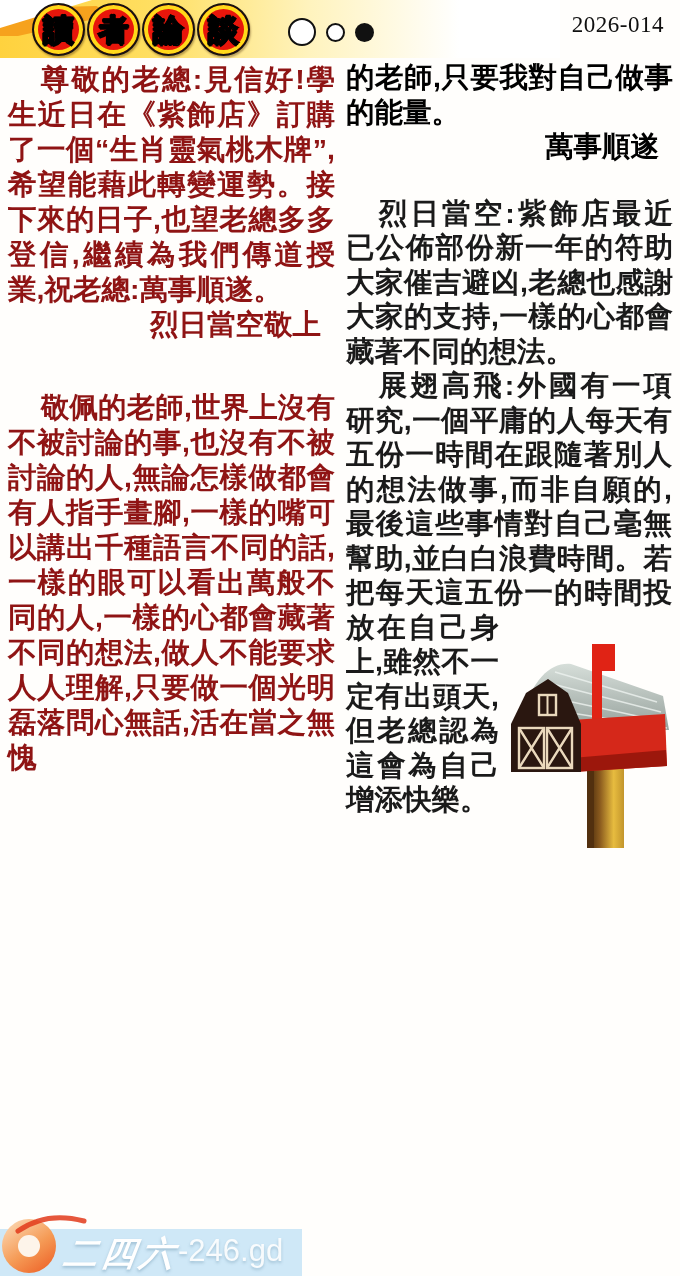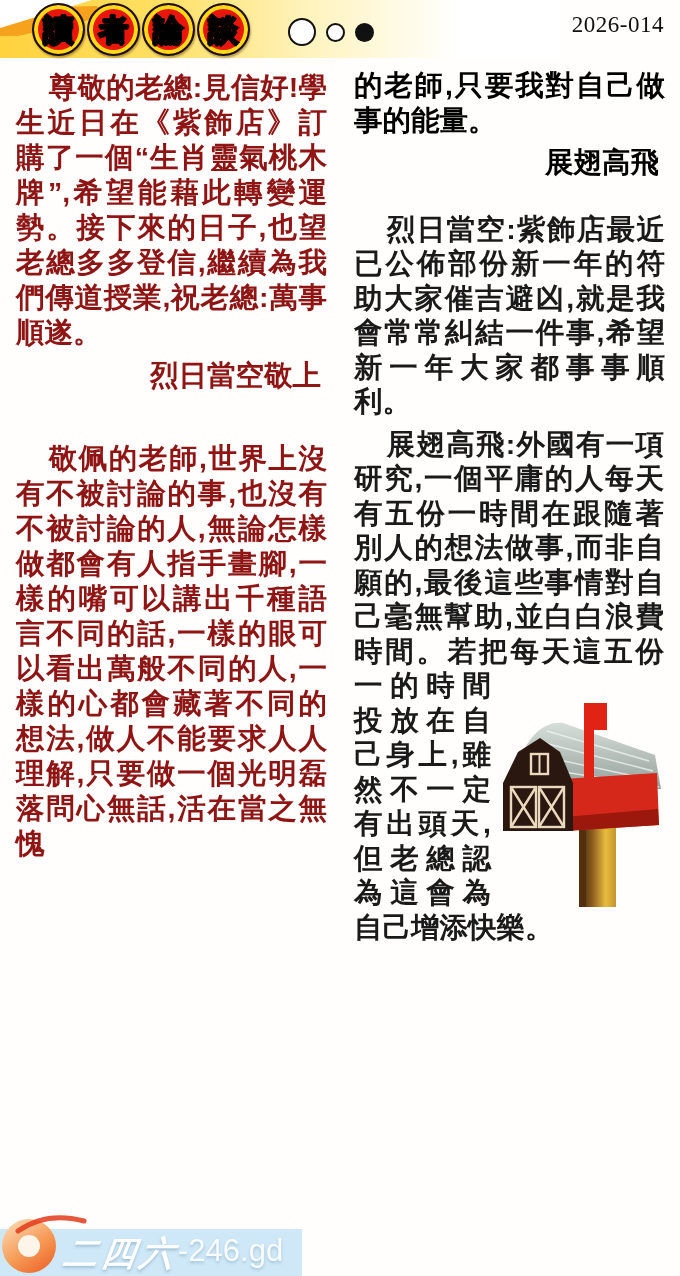--- a/index.html
+++ b/index.html
@@ -31,21 +31,21 @@
   .dots{position:absolute;left:288px;top:18px;display:flex;align-items:center;gap:10px;}
   .dot-lg{width:24px;height:24px;border-radius:50%;background:#fff;border:2.5px solid #111;}
   .dot-sm{width:15px;height:15px;border-radius:50%;background:#fff;border:2.5px solid #111;}
   .dot-fill{width:19px;height:19px;border-radius:50%;background:#111;}
   .issue{position:absolute;right:16px;top:12px;
     font-family:"Liberation Serif","DejaVu Serif",serif;
     font-size:23px;font-weight:normal;color:#101010;letter-spacing:.5px;}
   
   .col{position:absolute;width:327px;font-size:28.5px;line-height:35px;
     text-align:justify;font-weight:bold;letter-spacing:0;}
-  .col p{margin:8px;text-indent:1.15em;}
+  .col p{margin:0;text-indent:1.15em;}
   .col-left{left:8px;top:62px;color:#8f1414;}
   .col-right{left:346px;top:60px;line-height:34.5px;}
   .sig{text-align:right;padding-right:14px;text-indent:0;}
   .letter1{margin-bottom:48px;}
   .letter2{margin-bottom:68px;}
   .carry{color:#000000;margin-bottom:32px;}
   .carry p{text-indent:0;}
   .reply{color:#1a1a1a;margin-bottom:30px;}
   .mb-spacer{float:right;width:1px;height:268px;}
   .mb-float{float:right;clear:right;width:170px;height:215px;margin-left:4px;}
@@ -104,24 +104,24 @@
       <div class="sig">烈日當空敬上</div>
     </div>
     <div>
       <p>敬佩的老師,世界上沒有不被討論的事,也沒有不被討論的人,無論怎樣做都會有人指手畫腳,一樣的嘴可以講出千種語言不同的話,一樣的眼可以看出萬般不同的人,一樣的心都會藏著不同的想法,做人不能要求人人理解,只要做一個光明磊落問心無話,活在當之無愧</p>
     </div>
   </div>
 
   <div class="col col-right">
     <div class="carry">
       <p>的老師,只要我對自己做事的能量。</p>
-      <div class="sig">展翅高飛</div>
+      <div class="sig">萬事順遂</div>
     </div>
 
-    <p class="reply">烈日當空:紫飾店最近已公佈部份新一年的符助大家催吉避凶,就是我會常常糾結一件事,希望新一年大家都事事順利。</p>
+    <p class="reply">烈日當空:紫飾店最近已公佈部份新一年的符助大家催吉避凶,老總也感謝大家的支持,一樣的心都會藏著不同的想法。</p>
 
     <p class="reply">
       <span class="mb-spacer"></span>
       <span class="mb-float">
         <svg viewBox="0 0 186 212">
           <defs>
             <linearGradient id="postG" x1="0" y1="0" x2="1" y2="0">
               <stop offset="0" stop-color="#3f2409"></stop>
               <stop offset="0.35" stop-color="#8a5a1e"></stop>
               <stop offset="0.72" stop-color="#e7bc3f"></stop>

